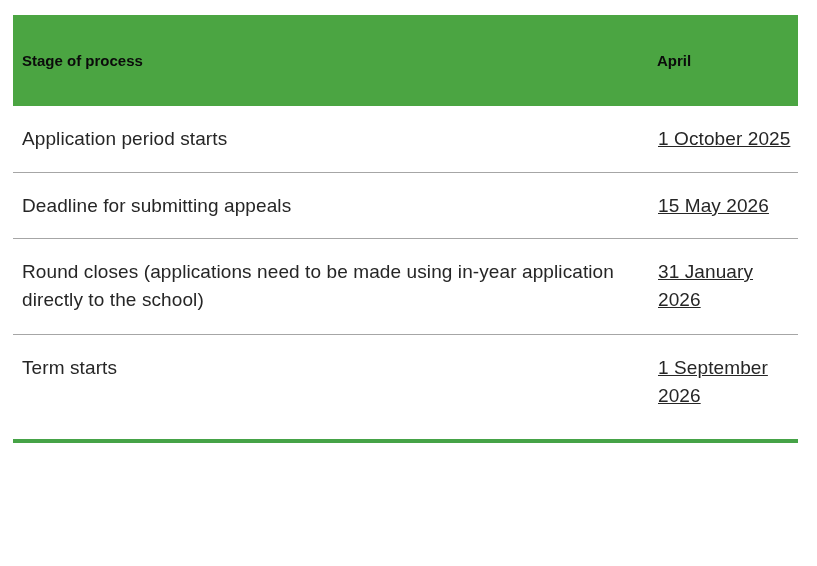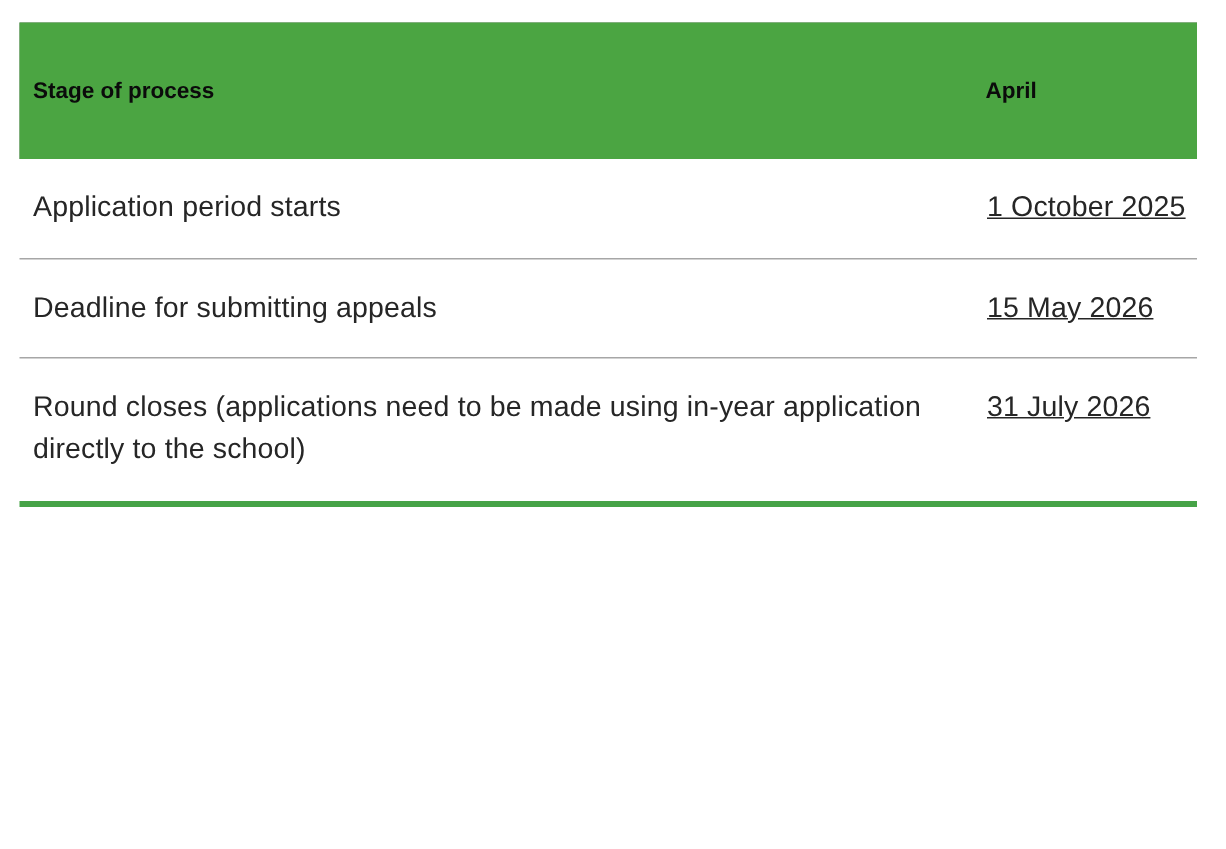--- a/index.html
+++ b/index.html
@@ -26,21 +26,21 @@
     width: 785px;
     border-collapse: collapse;
     table-layout: fixed;
     border-bottom: 4px solid #46a347;
   }
 
   table.timetable col.col-stage { width: 635px; }
   table.timetable col.col-date  { width: 150px; }
 
   thead tr.header-row {
-    background: #737373;
+    background: #0ea5e9;
   }
 
   thead th {
     background: #4ba542;
     color: #0b0b0b;
     font-size: 15px;
     font-weight: bold;
     text-align: left;
     vertical-align: middle;
     padding: 0;
@@ -104,17 +104,21 @@
       <tr>
         <td class="cell-stage">Application period starts</td>
         <td class="cell-date">1 October 2025</td>
       </tr>
       <tr>
         <td class="cell-stage">Deadline for submitting appeals</td>
         <td class="cell-date">15 May 2026</td>
       </tr>
       <tr class="row-tall">
         <td class="cell-stage">Round closes (applications need to be made using in-year application directly to the school)</td>
-        <td class="cell-date">31 July 2026</td>
+        <td class="cell-date">31 January 2026</td>
+      </tr>
+      <tr>
+        <td class="cell-stage">Term starts</td>
+        <td class="cell-date">1 September 2026</td>
       </tr>
     </tbody>
   </table>
 </div>
 
 </body></html>

